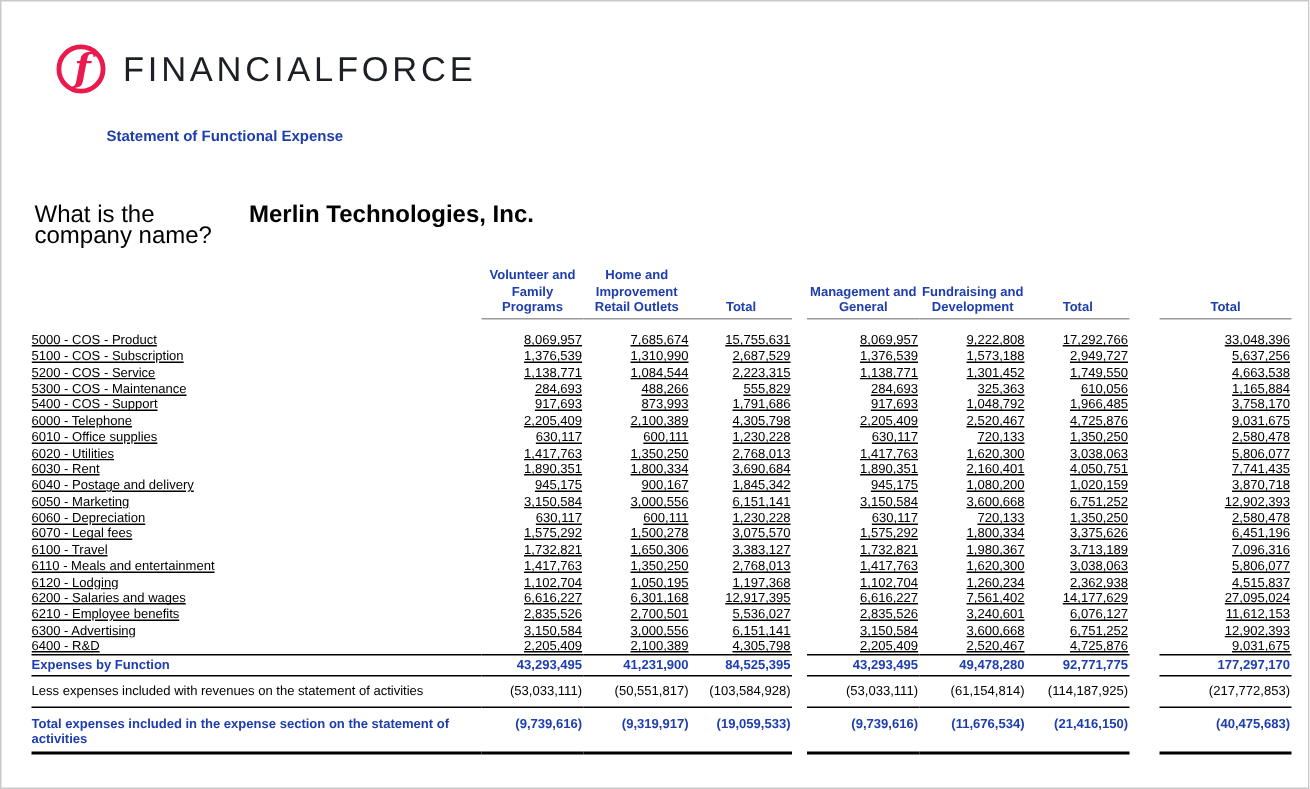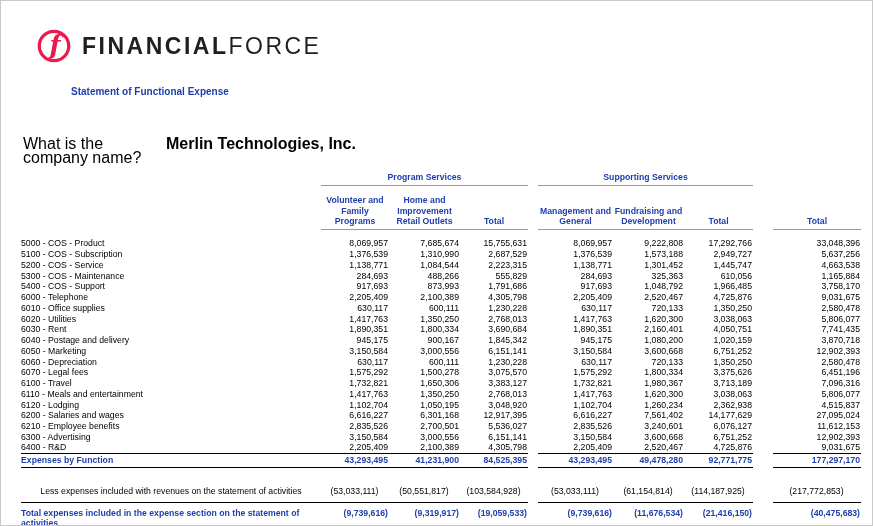--- a/index.html
+++ b/index.html
@@ -5,21 +5,21 @@
   html,body{margin:0;padding:0;background:#f4f4f4;}
   .page{
     position:relative;width:873px;height:526px;margin:0 auto;
     background:#fff;border:1px solid #c9c9c9;box-sizing:border-box;
     font-family:"Liberation Sans",sans-serif;color:#000;overflow:hidden;
   }
   
   .logo{position:absolute;top:26px;left:34px;display:flex;align-items:center;gap:9px;}
   .logo svg{display:block;}
   .wordmark{font-size:23px;letter-spacing:2.5px;color:#1c1f24;white-space:nowrap;}
-  .wordmark .w1{font-weight:700;}
+  .wordmark .w1{font-weight:400;}
   .wordmark .w2{font-weight:400;}
   
   .rtitle{position:absolute;top:85px;left:22px;font-size:10px;font-weight:700;color:#1e3ead;margin-left:48px;}
   
   .qa{position:absolute;top:136px;left:22px;font-size:16px;line-height:13.5px;}
   .qa .qrow{display:flex;}
   .qa .q{width:143px;}
   .qa .a{font-weight:700;}
   
   .twrap{position:absolute;top:167px;left:20px;}
@@ -28,25 +28,25 @@
   td.lbl{text-align:left;}
   td.num{text-align:right;padding-right:1px;}
   td.gap{border:none !important;}
   tr.ghrow{height:17px;}
   .ghead{color:#1e3ead;font-weight:700;text-align:center;border-bottom:1px solid #9a9a9a;padding-bottom:3px;}
   tr.sp-a{height:6px;}
   tr.chrow{height:38px;}
   .ch{color:#1e3ead;font-weight:700;text-align:center;vertical-align:bottom;
       border-bottom:1px solid #9a9a9a;padding-bottom:2px;white-space:normal;line-height:10.4px;}
   tr.sp-b{height:9px;}
-  tr.drow{height:10.75px;}
+  tr.drow{height:10.75px;text-decoration:underline;}
   tr.drow td{vertical-align:middle;}
   tr.eff{height:14px;color:#1e3ead;font-weight:700;}
   tr.eff td:not(.gap){border-top:1px solid #000;border-bottom:1px solid #000;vertical-align:middle;}
-  tr.less td:not(.gap){border-bottom:1px solid #000;padding-top:18px;padding-bottom:6px;vertical-align:top;text-align:center;}
+  tr.less td:not(.gap){border-bottom:1px solid #000;padding-top:4px;padding-bottom:6px;vertical-align:top;}
   tr.grand{color:#1e3ead;font-weight:700;}
   tr.grand td:not(.gap){border-bottom:2px solid #000;padding-top:5px;padding-bottom:3px;vertical-align:top;}
   tr.grand td.lbl{white-space:normal;line-height:10.5px;}
 </style>
 </head>
 <body>
 
 <div class="page">
 
   <div class="logo">
@@ -74,28 +74,20 @@
           <col style="width:71px">
           <col style="width:68px">
         <col style="width:10px">
           <col style="width:75px">
           <col style="width:71px">
           <col style="width:69px">
         <col style="width:20px">
           <col style="width:88px">
       </colgroup>
       <tbody>
-        <tr class="ghrow">
-          <td class="lbl"></td>
-          <td class="ghead" colspan="3">Program Services</td>
-          <td class="gap"></td>
-          <td class="ghead" colspan="3">Supporting Services</td>
-          <td class="gap"></td>
-          <td></td>
-        </tr>
         <tr class="sp-a">
             <td colspan="10"></td>
           </tr>
         <tr class="chrow">
           <td class="lbl"></td>
           <td class="ch">Volunteer and Family Programs</td>
           <td class="ch">Home and Improvement Retail Outlets</td>
           <td class="ch">Total</td>
           <td class="gap"></td>
           <td class="ch">Management and General</td>
@@ -135,21 +127,21 @@
             <td class="num">5,637,256</td>
           </tr>
           <tr class="drow">
             <td class="lbl">5200 - COS - Service</td>
             <td class="num">1,138,771</td>
             <td class="num">1,084,544</td>
             <td class="num">2,223,315</td>
             <td class="gap"></td>
             <td class="num">1,138,771</td>
             <td class="num">1,301,452</td>
-            <td class="num">1,445,747</td>
+            <td class="num">1,749,550</td>
             <td class="gap"></td>
             <td class="num">4,663,538</td>
           </tr>
           <tr class="drow">
             <td class="lbl">5300 - COS - Maintenance</td>
             <td class="num">284,693</td>
             <td class="num">488,266</td>
             <td class="num">555,829</td>
             <td class="gap"></td>
             <td class="num">284,693</td>
@@ -287,21 +279,21 @@
             <td class="num">1,417,763</td>
             <td class="num">1,620,300</td>
             <td class="num">3,038,063</td>
             <td class="gap"></td>
             <td class="num">5,806,077</td>
           </tr>
           <tr class="drow">
             <td class="lbl">6120 - Lodging</td>
             <td class="num">1,102,704</td>
             <td class="num">1,050,195</td>
-            <td class="num">3,048,920</td>
+            <td class="num">1,197,368</td>
             <td class="gap"></td>
             <td class="num">1,102,704</td>
             <td class="num">1,260,234</td>
             <td class="num">2,362,938</td>
             <td class="gap"></td>
             <td class="num">4,515,837</td>
           </tr>
           <tr class="drow">
             <td class="lbl">6200 - Salaries and wages</td>
             <td class="num">6,616,227</td>

